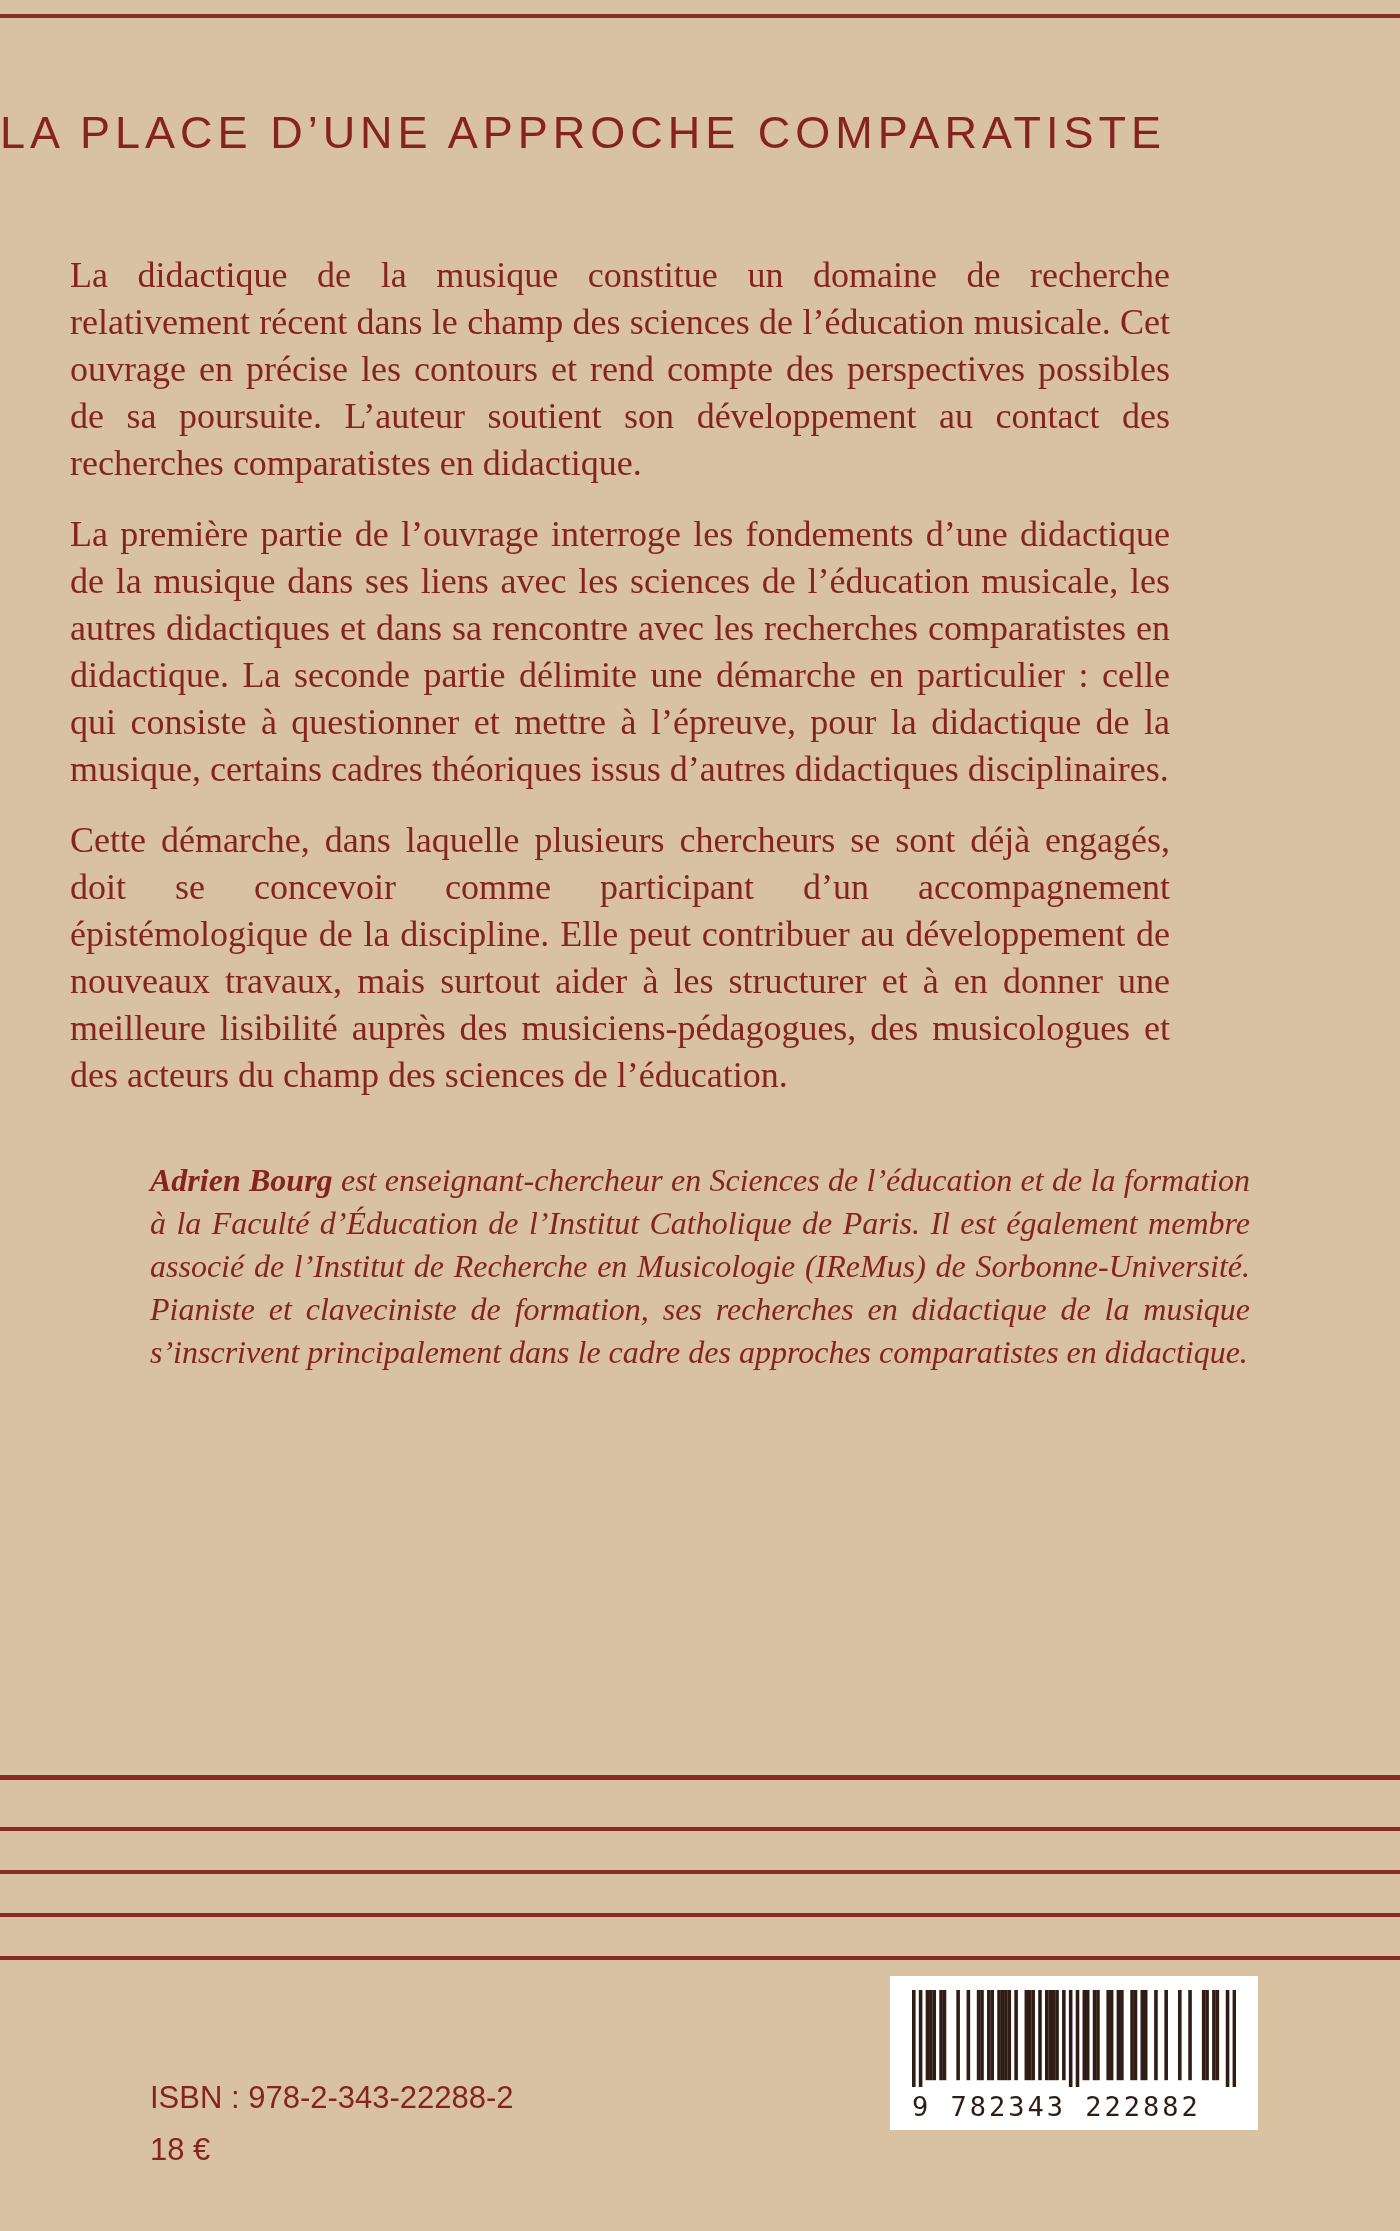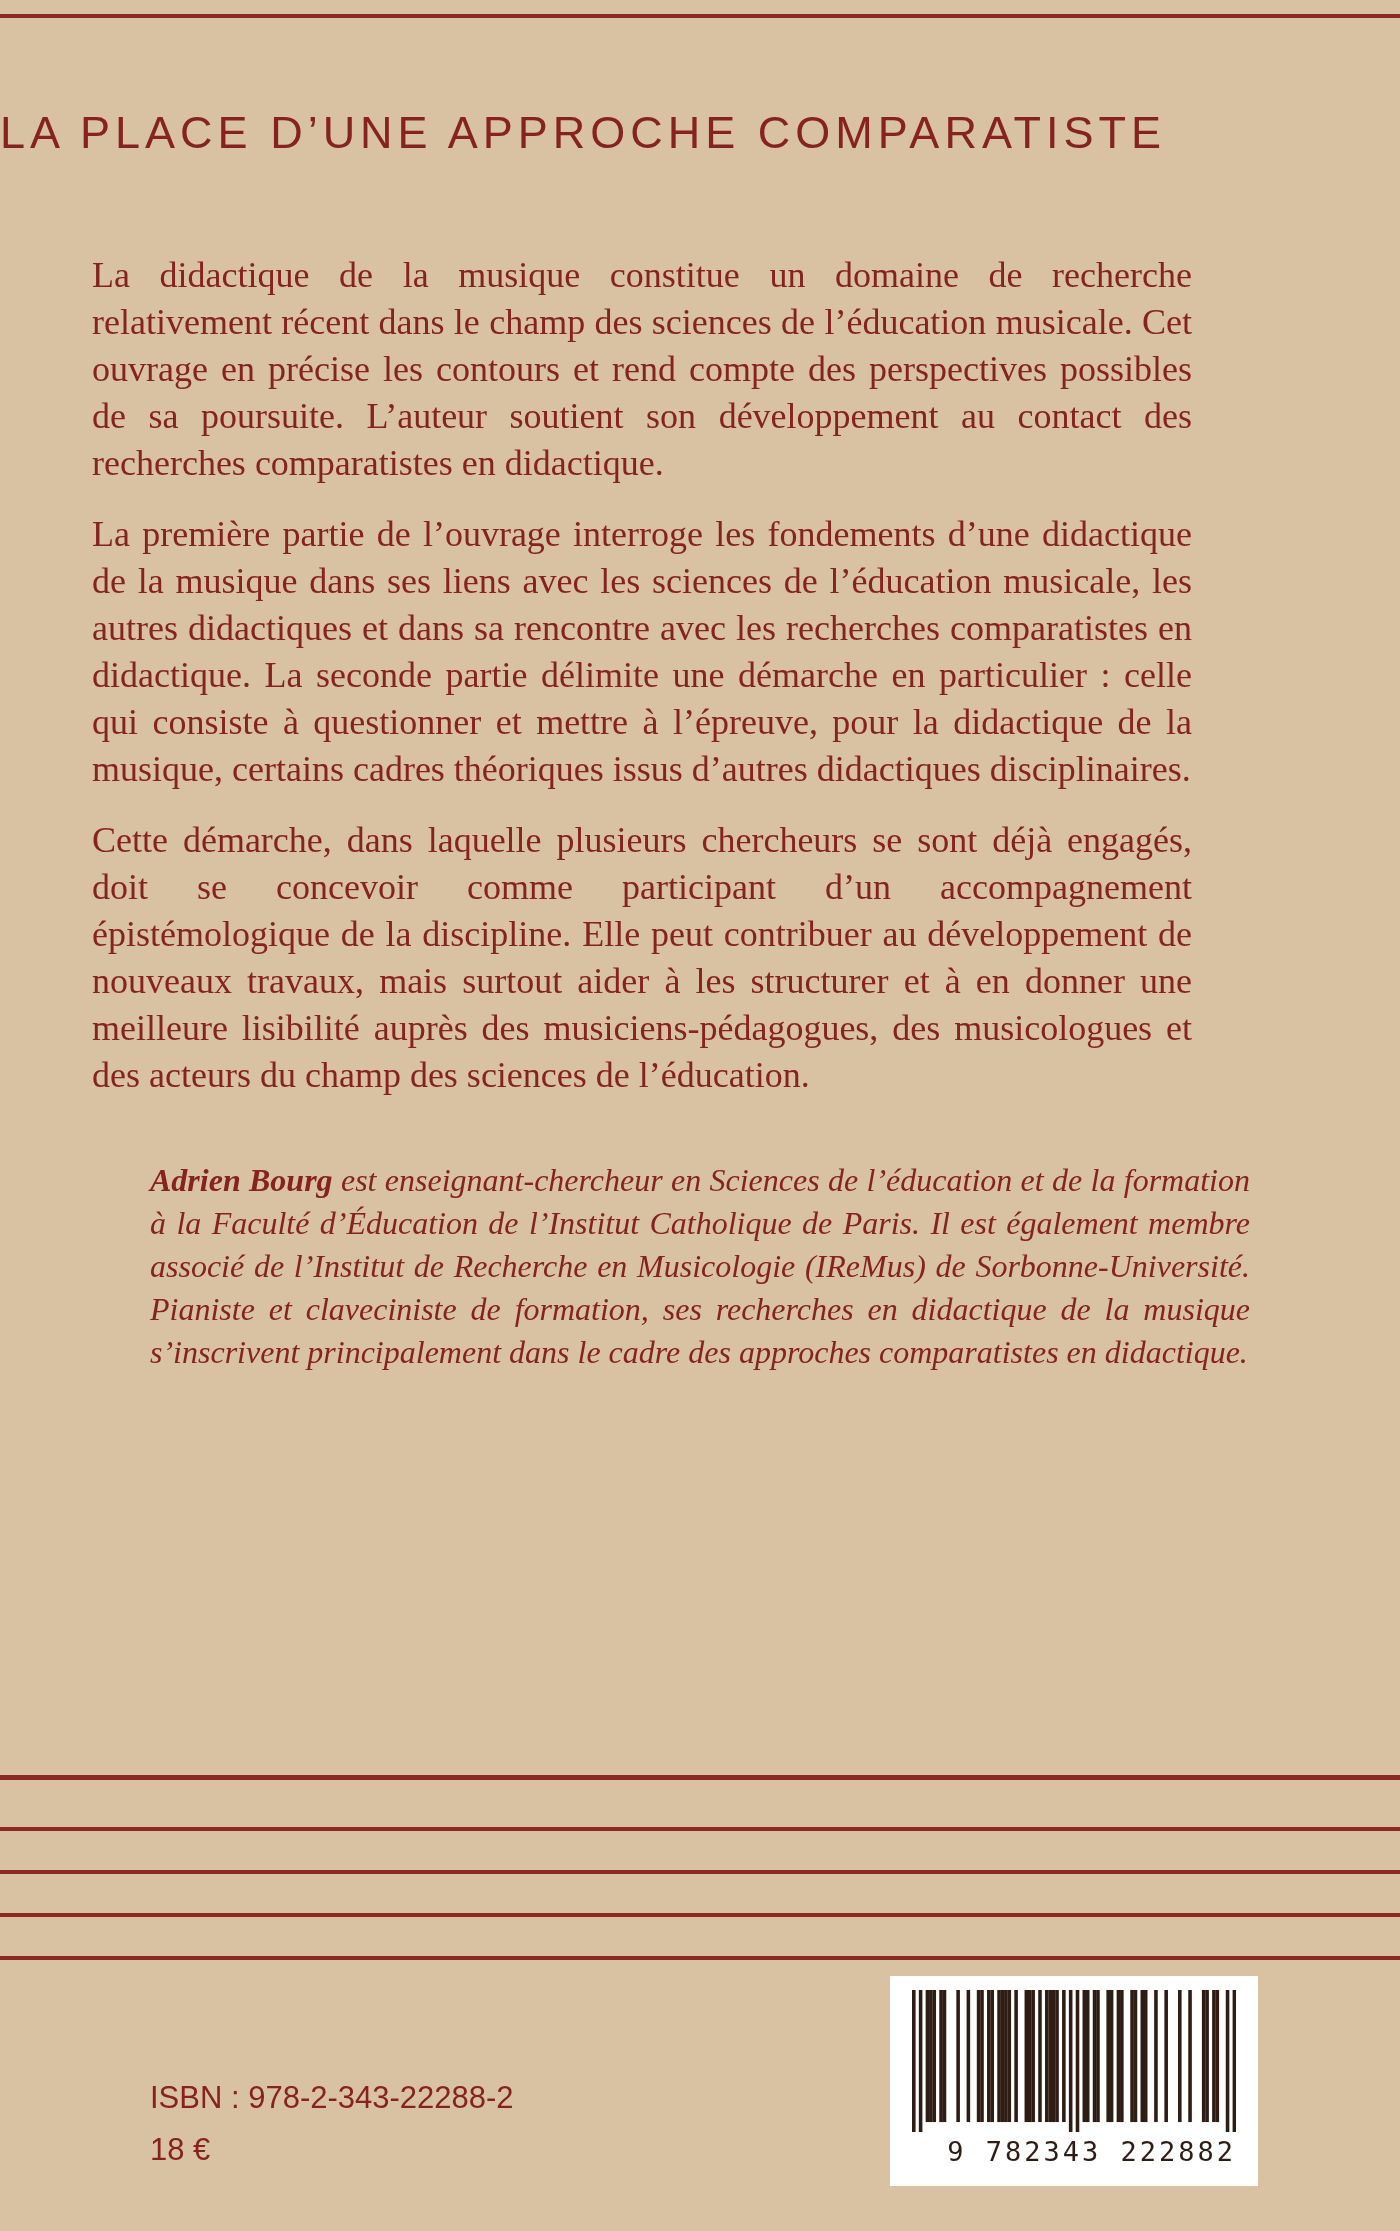--- a/index.html
+++ b/index.html
@@ -38,21 +38,21 @@
     text-align:left;
     font-family:"Liberation Sans", sans-serif;
     font-size:45px;
     line-height:70px;
     letter-spacing:5px;
     color:var(--ink);
   }
 
   .body-text{
     width:1100px;
-    margin:84px 150px 0 92px;
+    margin:84px 150px 0 70px;
     font-size:36px;
     line-height:47px;
     text-align:justify;
   }
   .body-text p{
     margin:0 0 24px 0;
   }
 
   .bio{
     width:1100px;
@@ -74,26 +74,26 @@
     font-size:31px;
     line-height:52px;
     color:var(--ink);
   }
 
   .barcode-box{
     position:absolute;
     left:890px;
     top:1976px;
     width:368px;
-    height:210px;
+    height:154px;
     background:#ffffff;
     padding:14px 22px 8px 22px;
     display:flex;
     flex-direction:column;
-    align-items:flex-end;
+    align-items:flex-start;
   }
   #barcode-svg{
     width:100%;
     height:142px;
     fill:var(--bc);
     display:block;
   }
   .barcode-digits{
     margin-top:4px;
     text-align:center;

